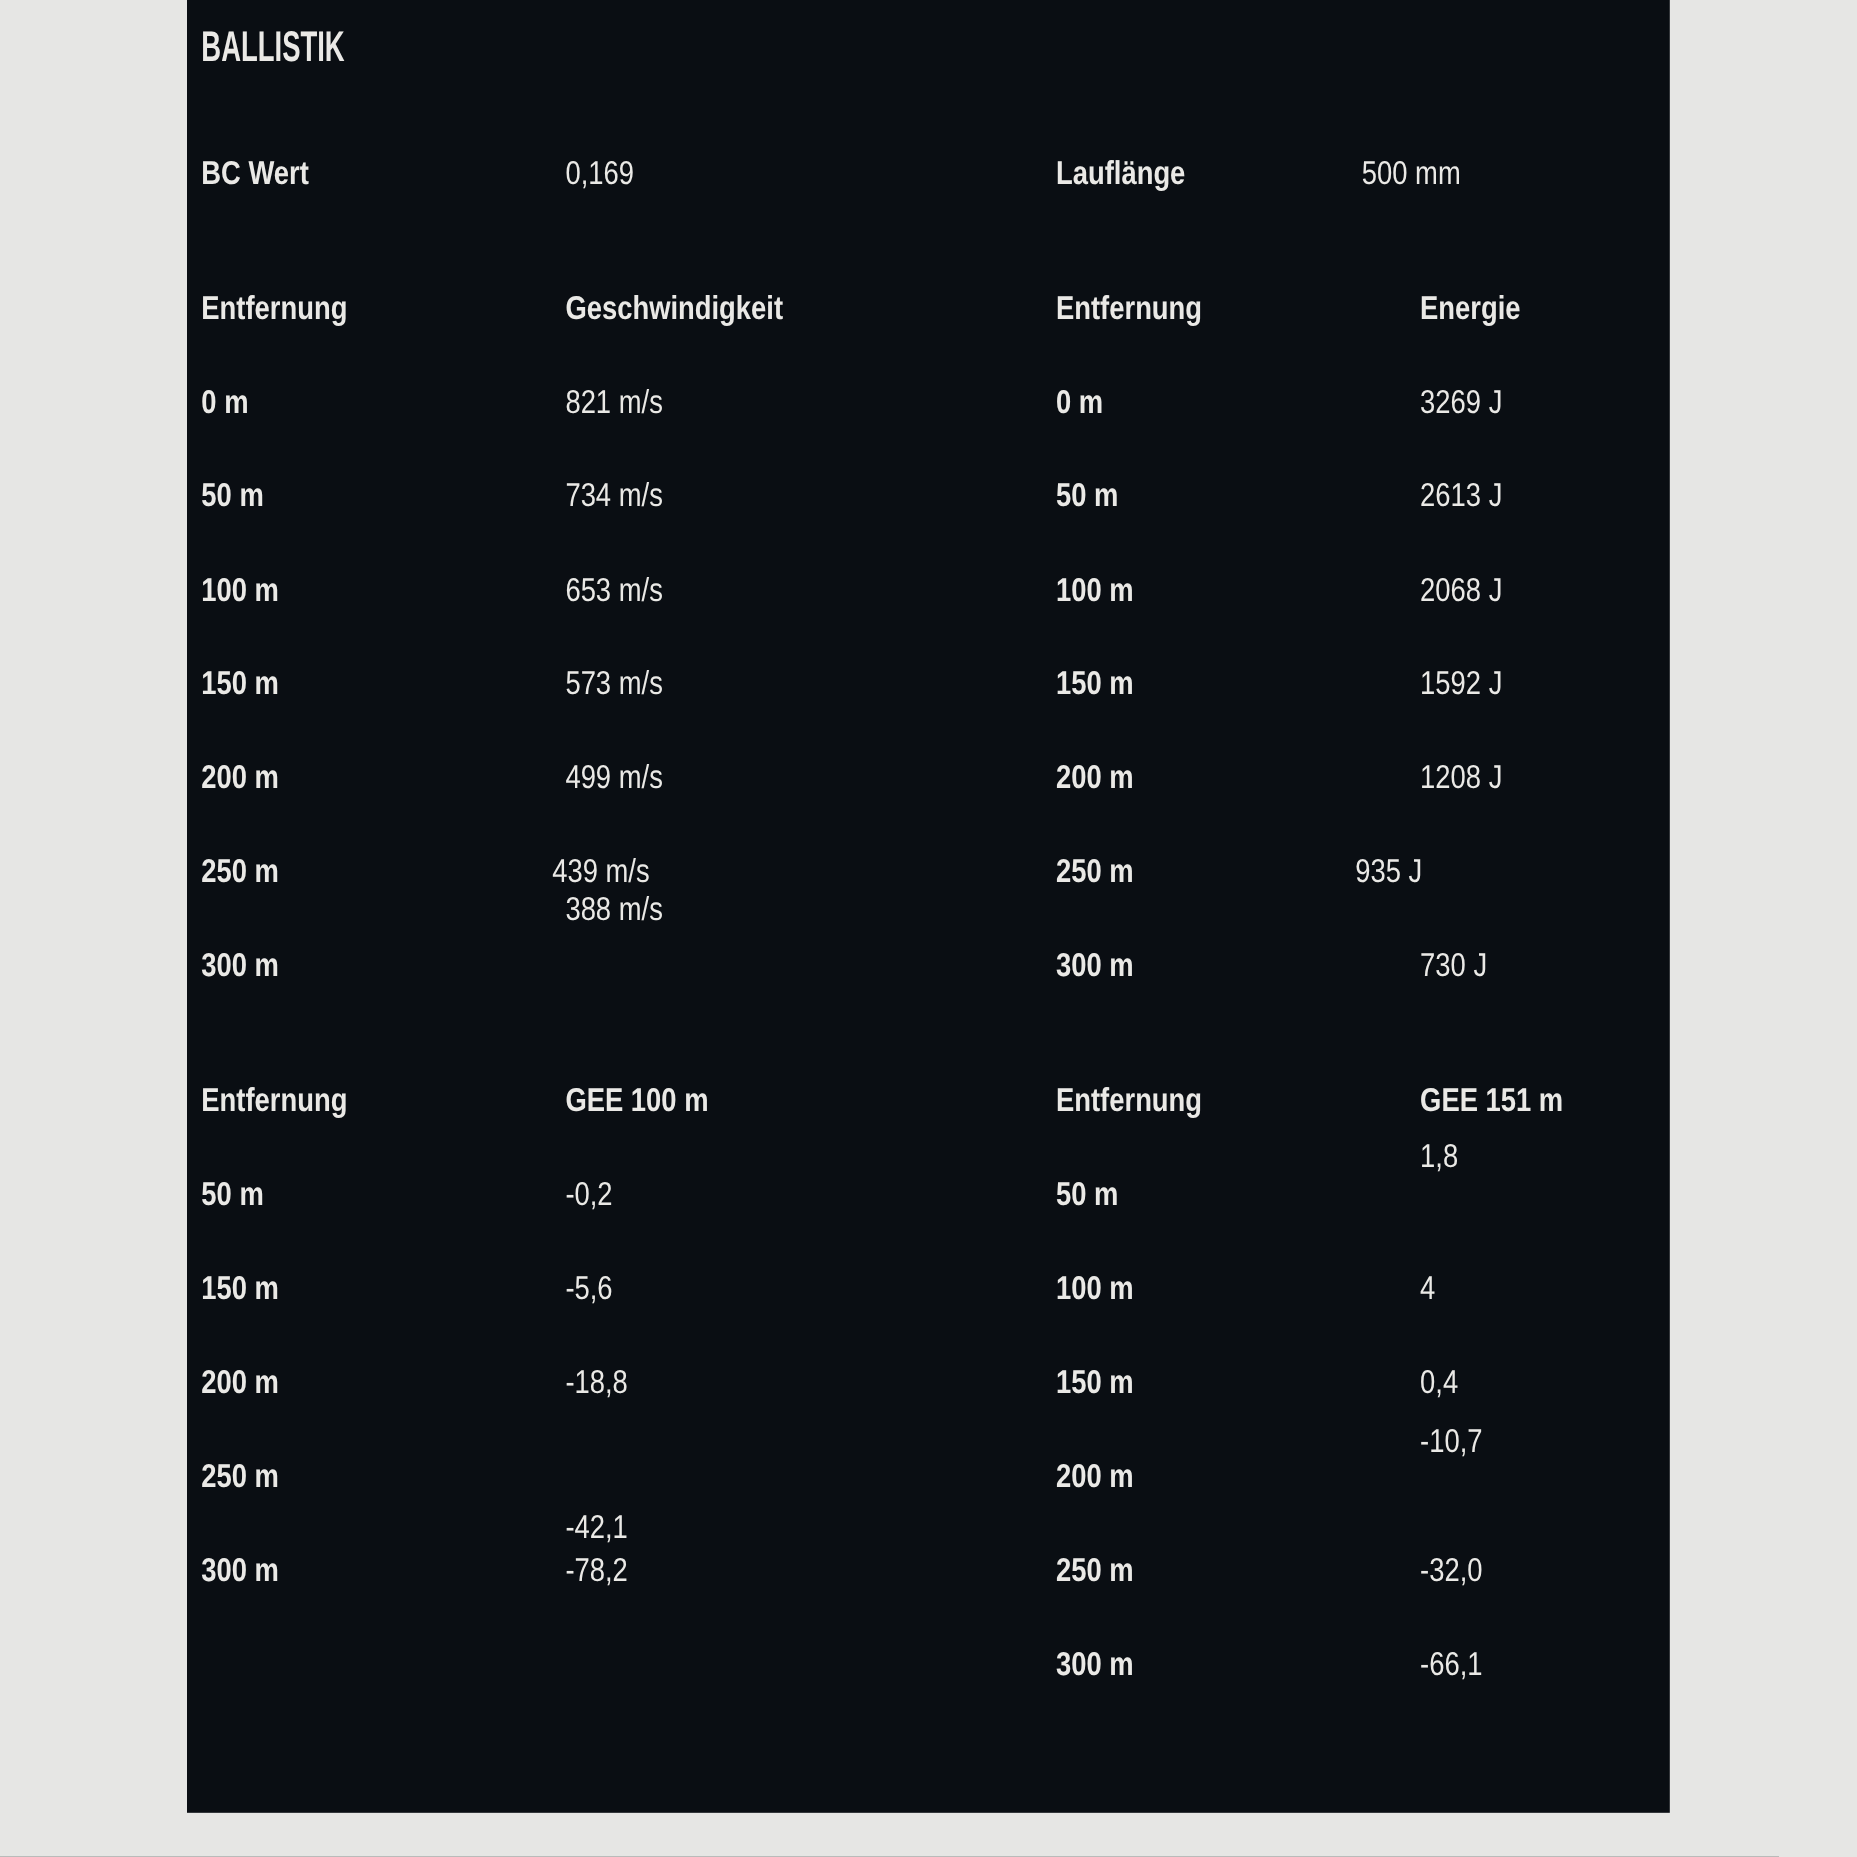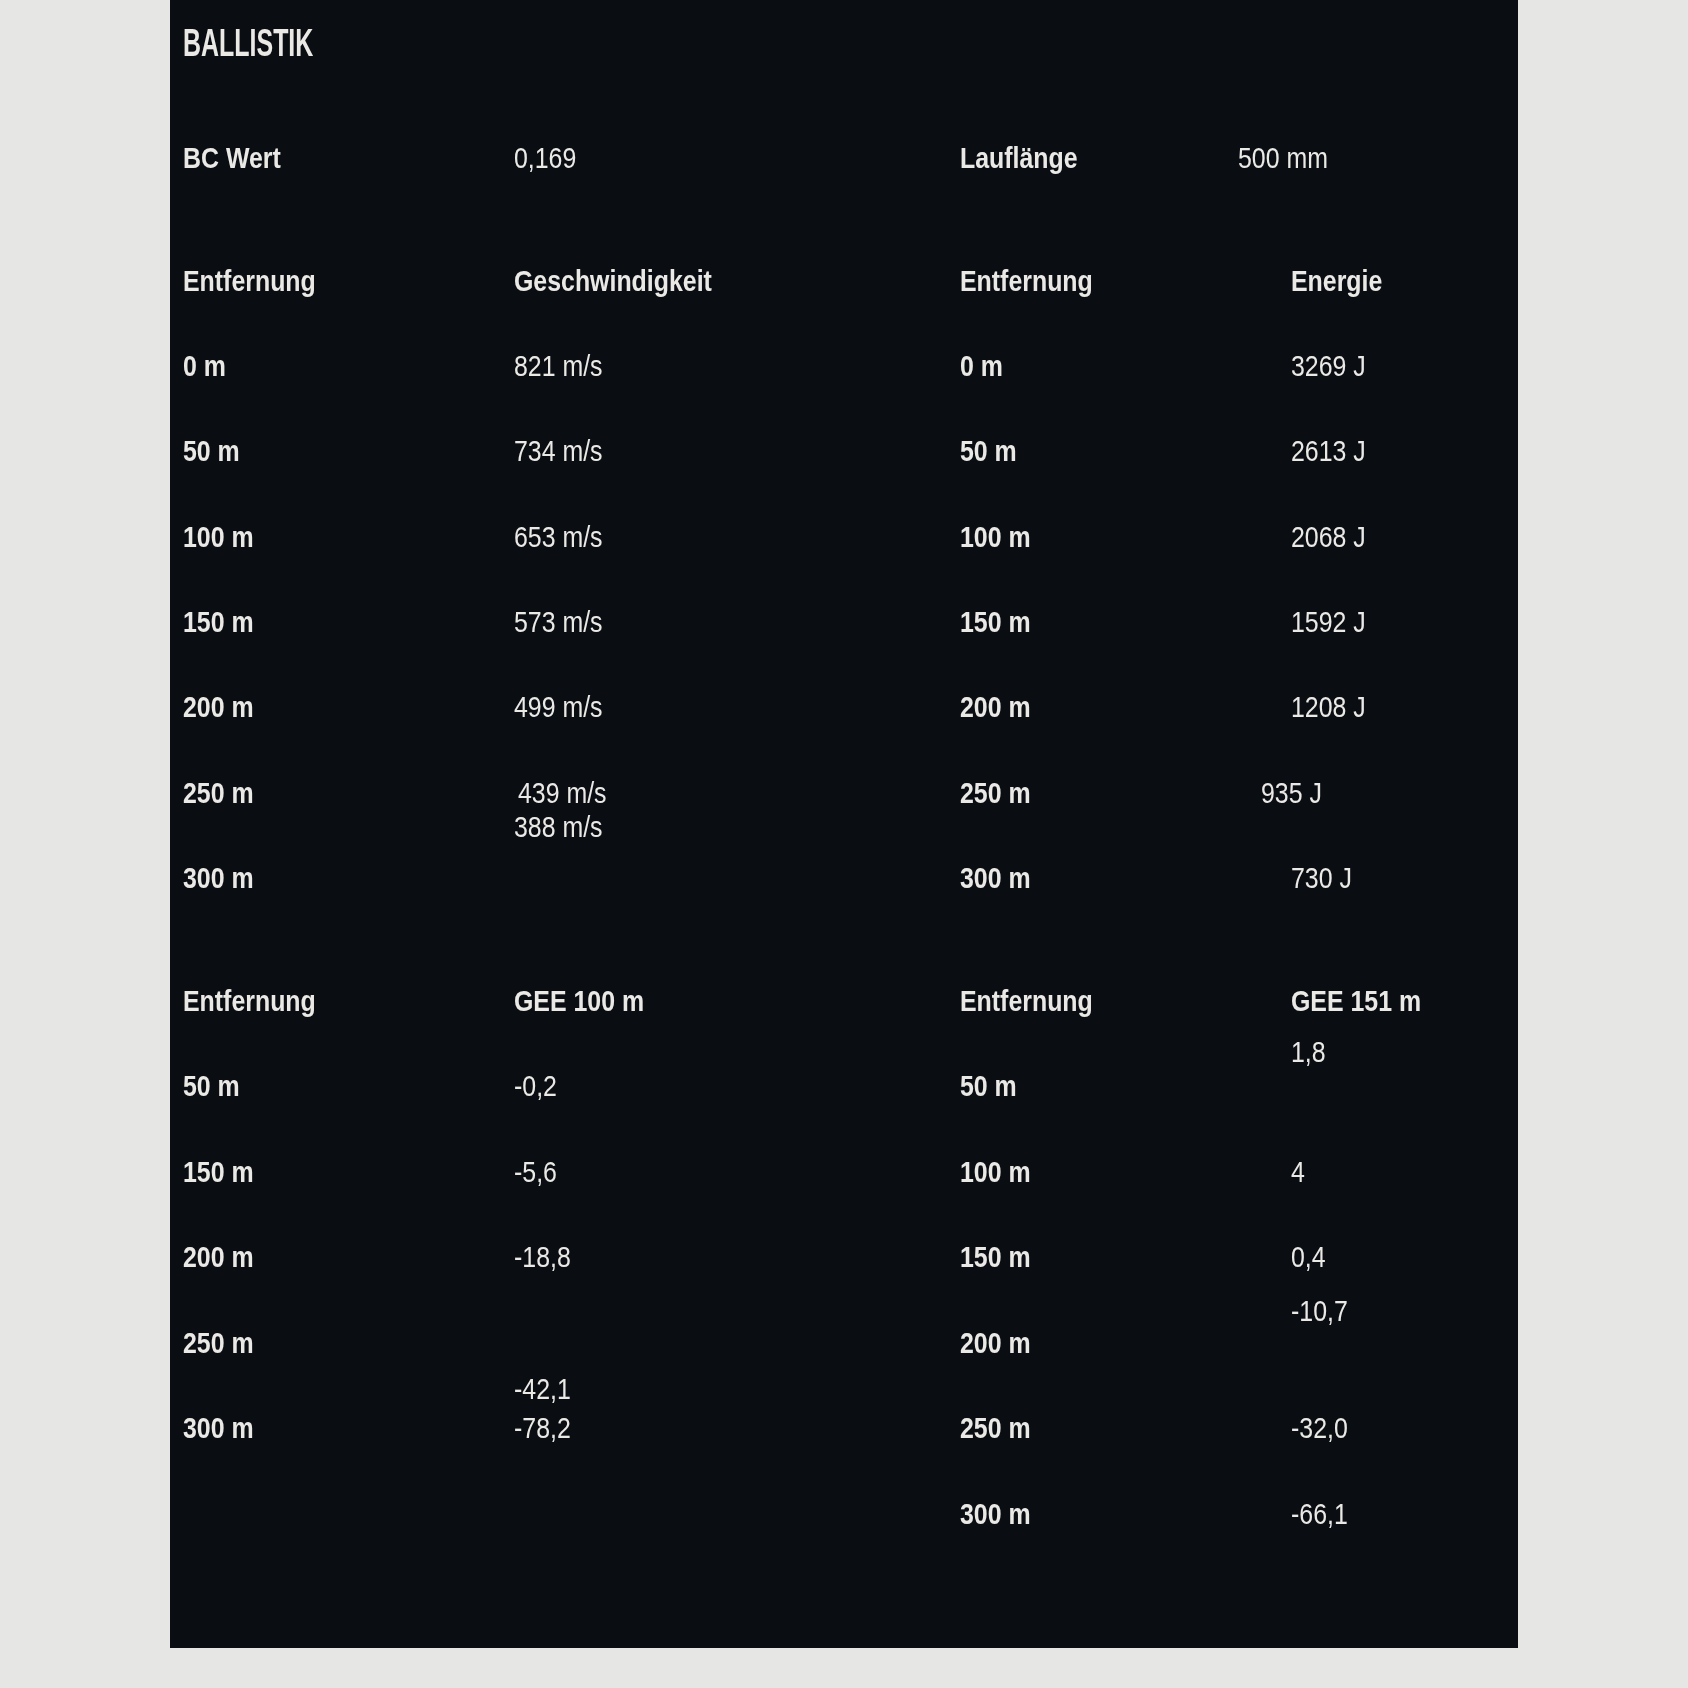--- a/index.html
+++ b/index.html
@@ -67,36 +67,36 @@
   <div class="cell" style="left:344px;top:345px"><span class="txt">821 m/s</span></div>
   <div class="cell b" style="left:13px;top:430px"><span class="txt">50 m</span></div>
   <div class="cell" style="left:344px;top:430px"><span class="txt">734 m/s</span></div>
   <div class="cell b" style="left:13px;top:516px"><span class="txt">100 m</span></div>
   <div class="cell" style="left:344px;top:516px"><span class="txt">653 m/s</span></div>
   <div class="cell b" style="left:13px;top:601px"><span class="txt">150 m</span></div>
   <div class="cell" style="left:344px;top:601px"><span class="txt">573 m/s</span></div>
   <div class="cell b" style="left:13px;top:686px"><span class="txt">200 m</span></div>
   <div class="cell" style="left:344px;top:686px"><span class="txt">499 m/s</span></div>
   <div class="cell b" style="left:13px;top:772px"><span class="txt">250 m</span></div>
-  <div class="cell" style="left:348px;top:772px"><span class="txt">439 m/s</span></div>
+  <div class="cell" style="left:332px;top:772px"><span class="txt">439 m/s</span></div>
   <div class="cell b" style="left:13px;top:857px"><span class="txt">300 m</span></div>
   <div class="cell" style="left:344px;top:806px"><span class="txt">388 m/s</span></div>
 
   <div class="cell b" style="left:790px;top:345px"><span class="txt">0 m</span></div>
   <div class="cell" style="left:1121px;top:345px"><span class="txt">3269 J</span></div>
   <div class="cell b" style="left:790px;top:430px"><span class="txt">50 m</span></div>
   <div class="cell" style="left:1121px;top:430px"><span class="txt">2613 J</span></div>
   <div class="cell b" style="left:790px;top:516px"><span class="txt">100 m</span></div>
   <div class="cell" style="left:1121px;top:516px"><span class="txt">2068 J</span></div>
   <div class="cell b" style="left:790px;top:601px"><span class="txt">150 m</span></div>
   <div class="cell" style="left:1121px;top:601px"><span class="txt">1592 J</span></div>
   <div class="cell b" style="left:790px;top:686px"><span class="txt">200 m</span></div>
   <div class="cell" style="left:1121px;top:686px"><span class="txt">1208 J</span></div>
   <div class="cell b" style="left:790px;top:772px"><span class="txt">250 m</span></div>
-  <div class="cell" style="left:1091px;top:772px"><span class="txt">935 J</span></div>
+  <div class="cell" style="left:1062px;top:772px"><span class="txt">935 J</span></div>
   <div class="cell b" style="left:790px;top:857px"><span class="txt">300 m</span></div>
   <div class="cell" style="left:1121px;top:857px"><span class="txt">730 J</span></div>
 
   <div class="cell b" style="left:13px;top:980px"><span class="txt">Entfernung</span></div>
   <div class="cell b" style="left:344px;top:980px"><span class="txt">GEE 100 m</span></div>
   <div class="cell b" style="left:790px;top:980px"><span class="txt">Entfernung</span></div>
   <div class="cell b" style="left:1121px;top:980px"><span class="txt">GEE 151 m</span></div>
 
   <div class="cell b" style="left:13px;top:1065px"><span class="txt">50 m</span></div>
   <div class="cell" style="left:344px;top:1065px"><span class="txt">-0,2</span></div>

